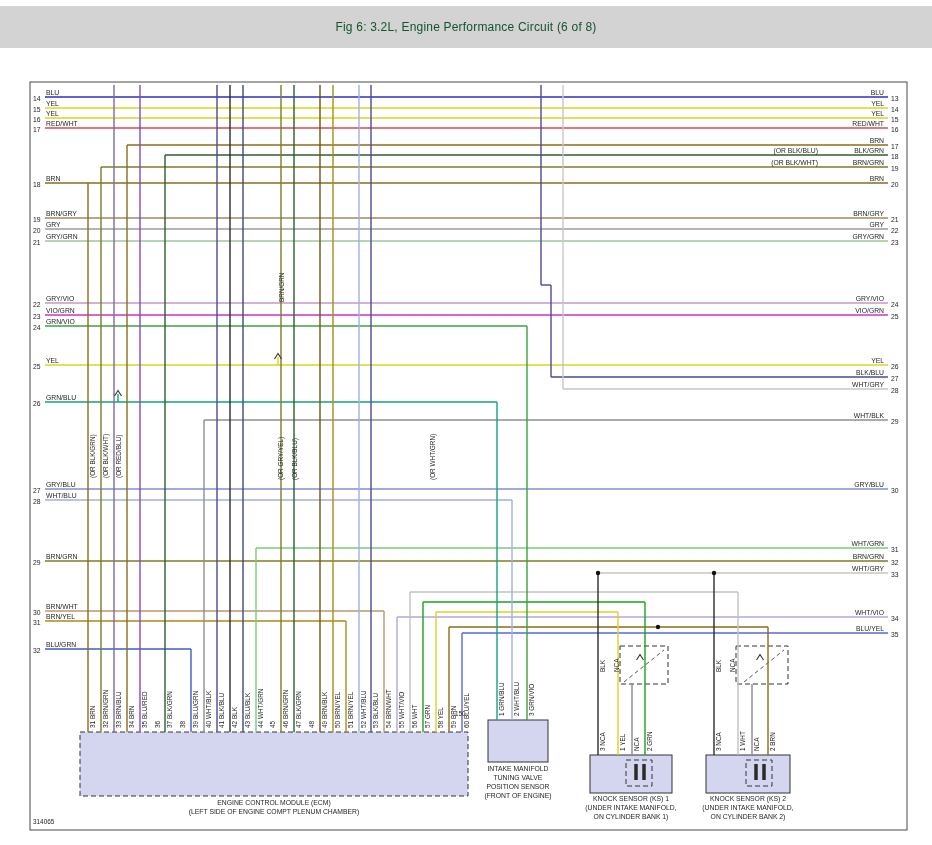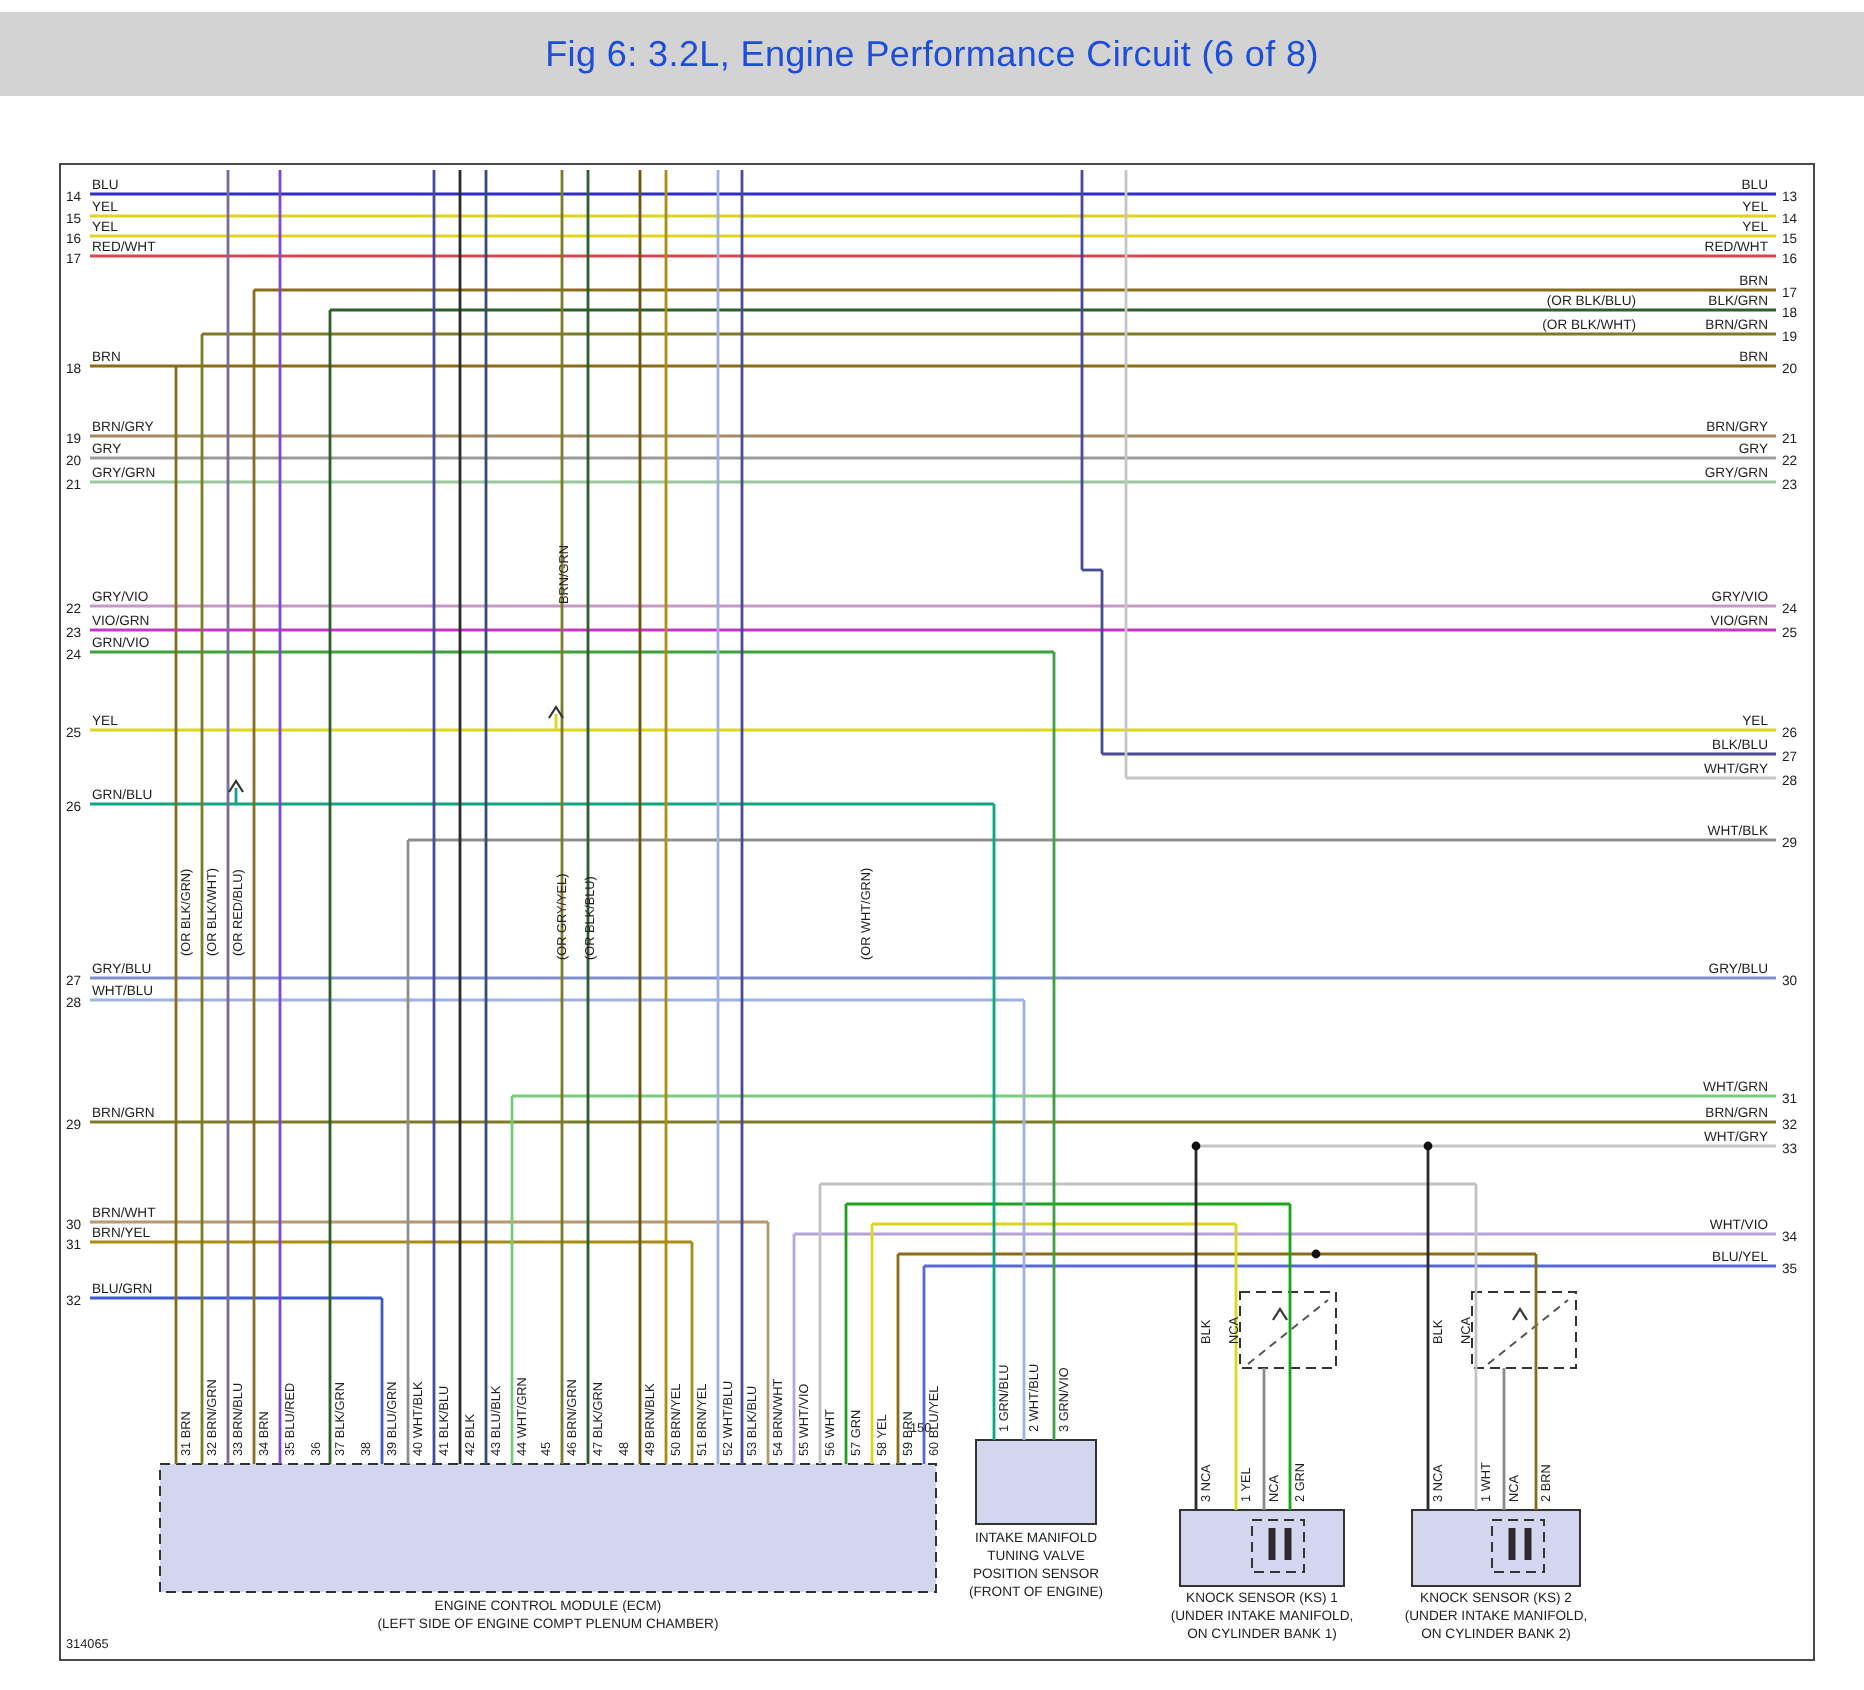--- a/index.html
+++ b/index.html
@@ -5,21 +5,21 @@
   html,body{margin:0;padding:0;}
   body{
     width:932px;height:845px;position:relative;background:#ffffff;
     font-family:"Liberation Sans",sans-serif;overflow:hidden;
   }
   .title-bar{
     position:absolute;top:6px;left:0;width:932px;height:42px;
     background:#d3d3d3;display:flex;align-items:center;justify-content:center;
     z-index:2;
   }
-  .title-bar .title{font-size:18px;color:#1d4ed8;letter-spacing:.2px;}
+  .title-bar .title{font-size:12px;color:#14532d;letter-spacing:.2px;}
   #wiring-svg{position:absolute;top:0;left:0;z-index:1;}
   svg text{font-family:"Liberation Sans",sans-serif;}
 </style>
 </head>
 <body>
 
 <div class="title-bar">
   <span class="title">Fig 6: 3.2L, Engine Performance Circuit (6 of 8)</span>
 </div>
 

